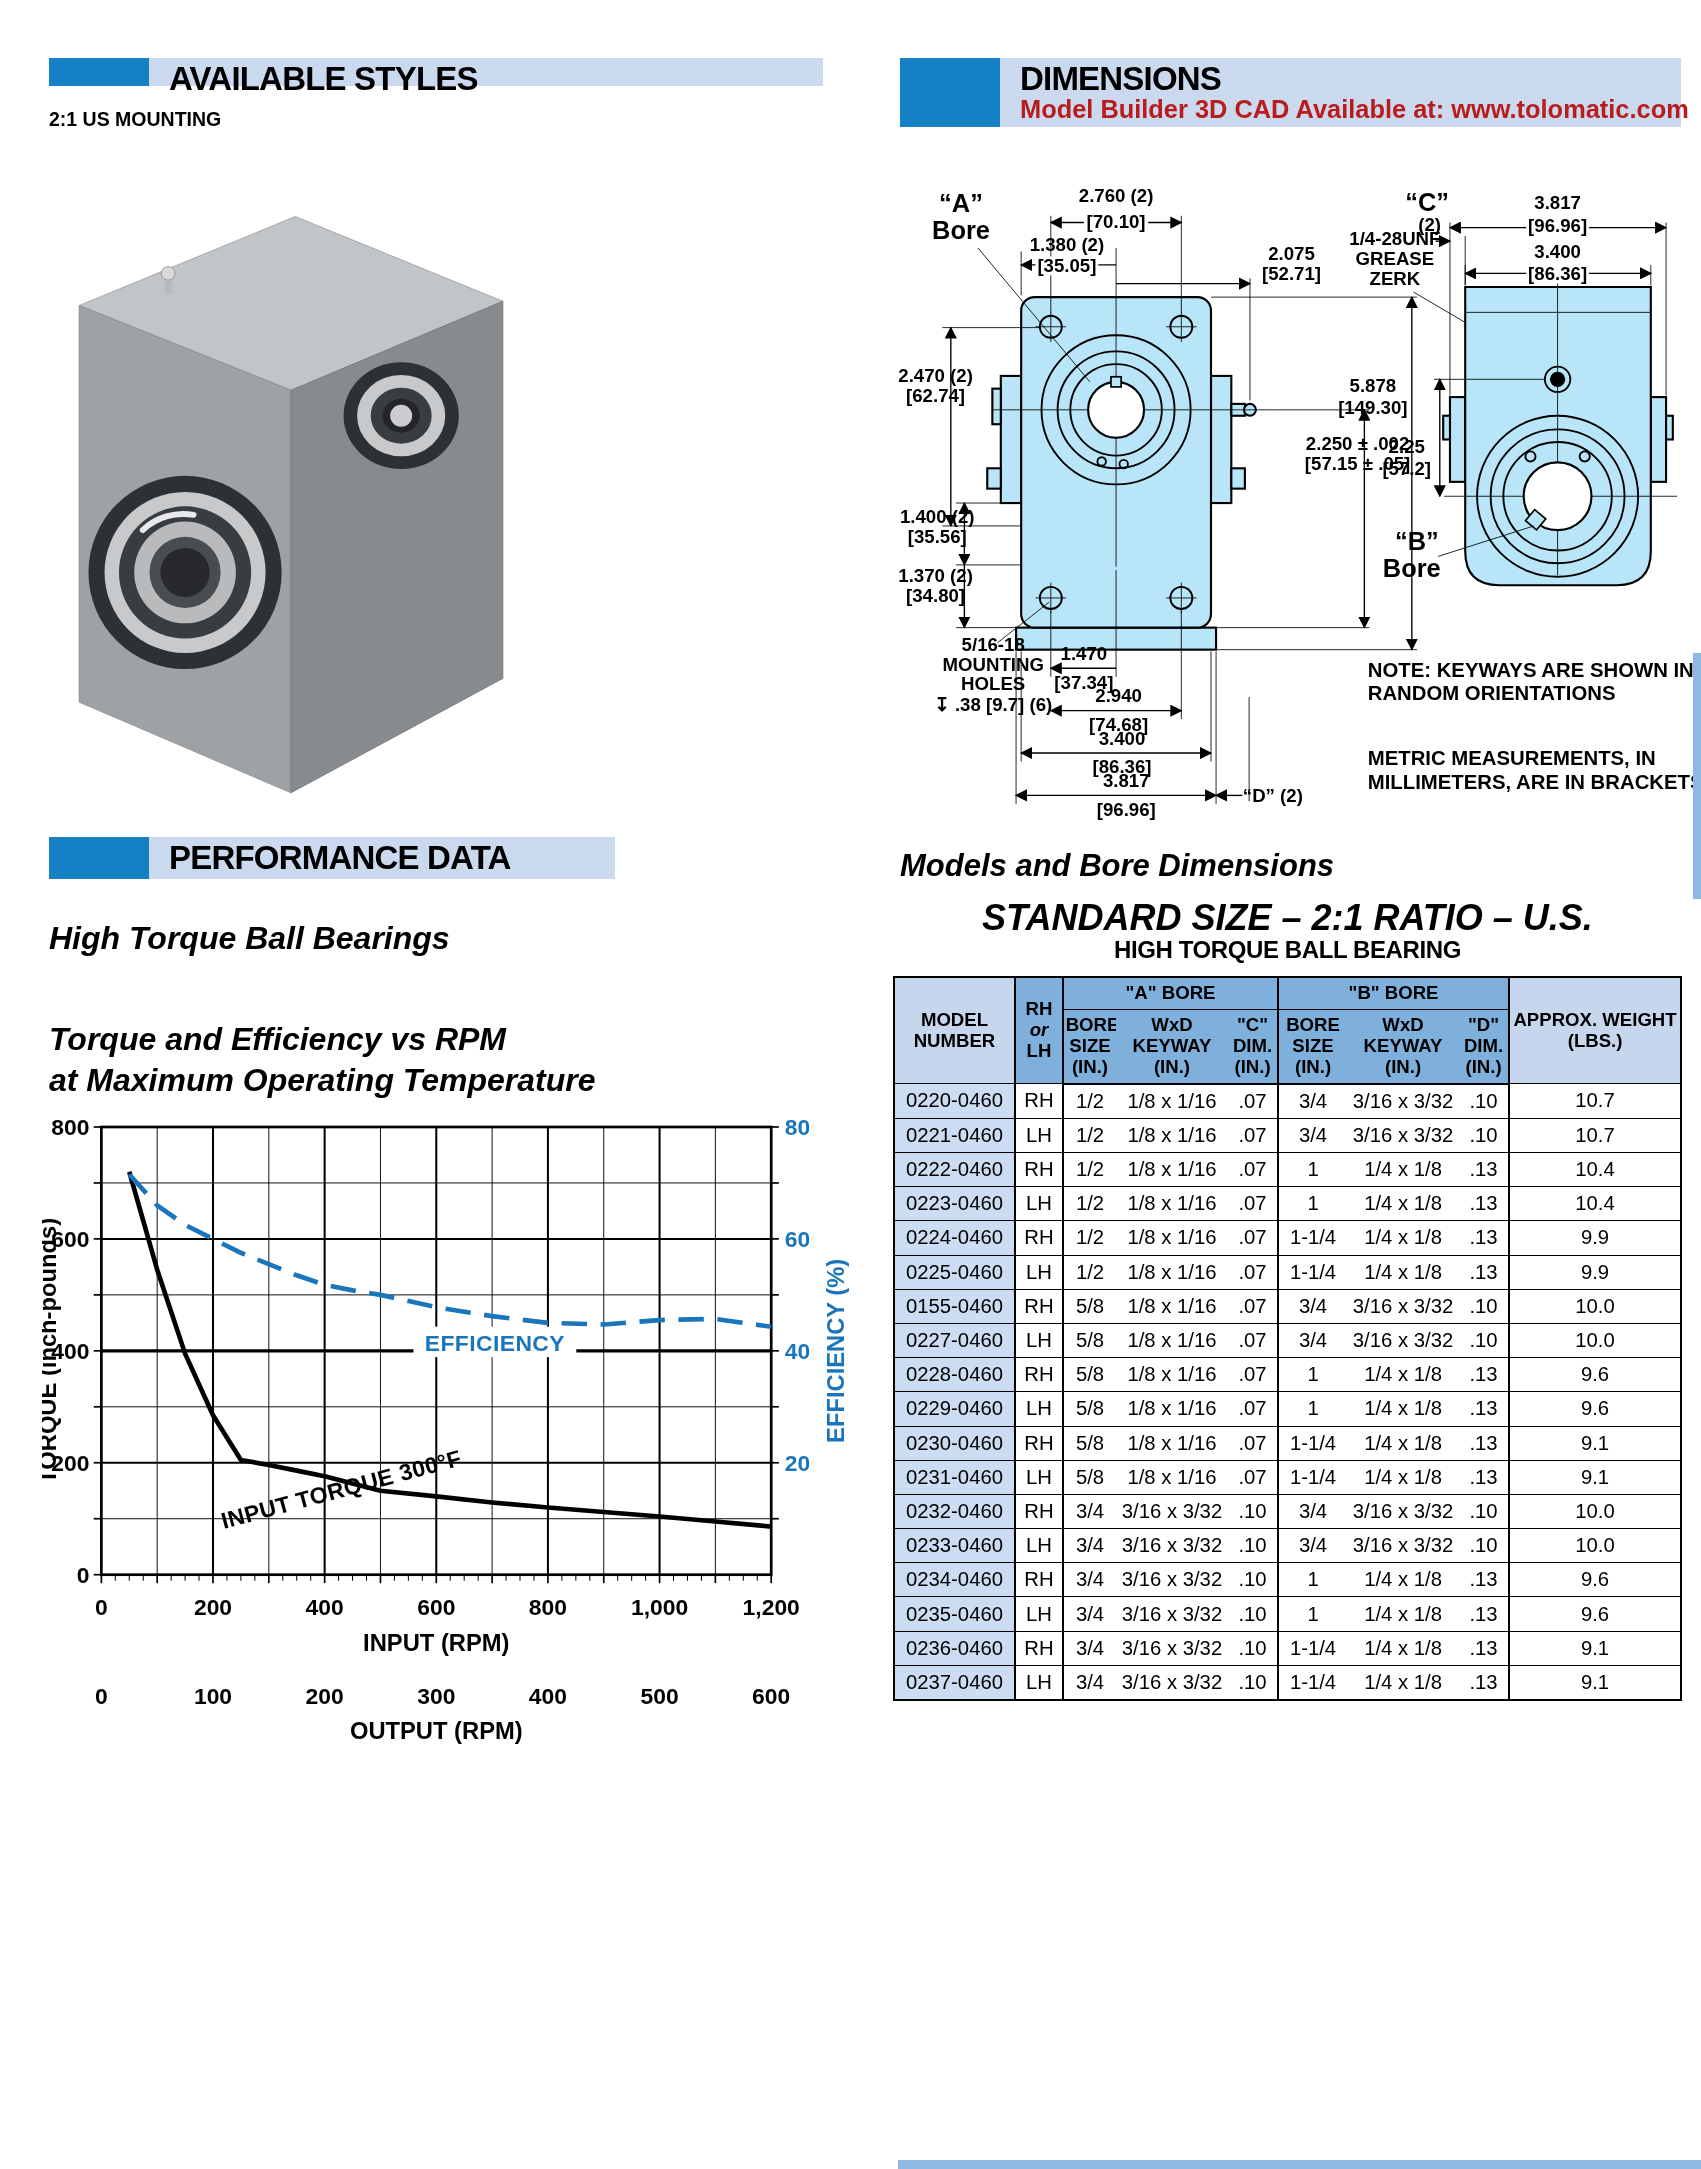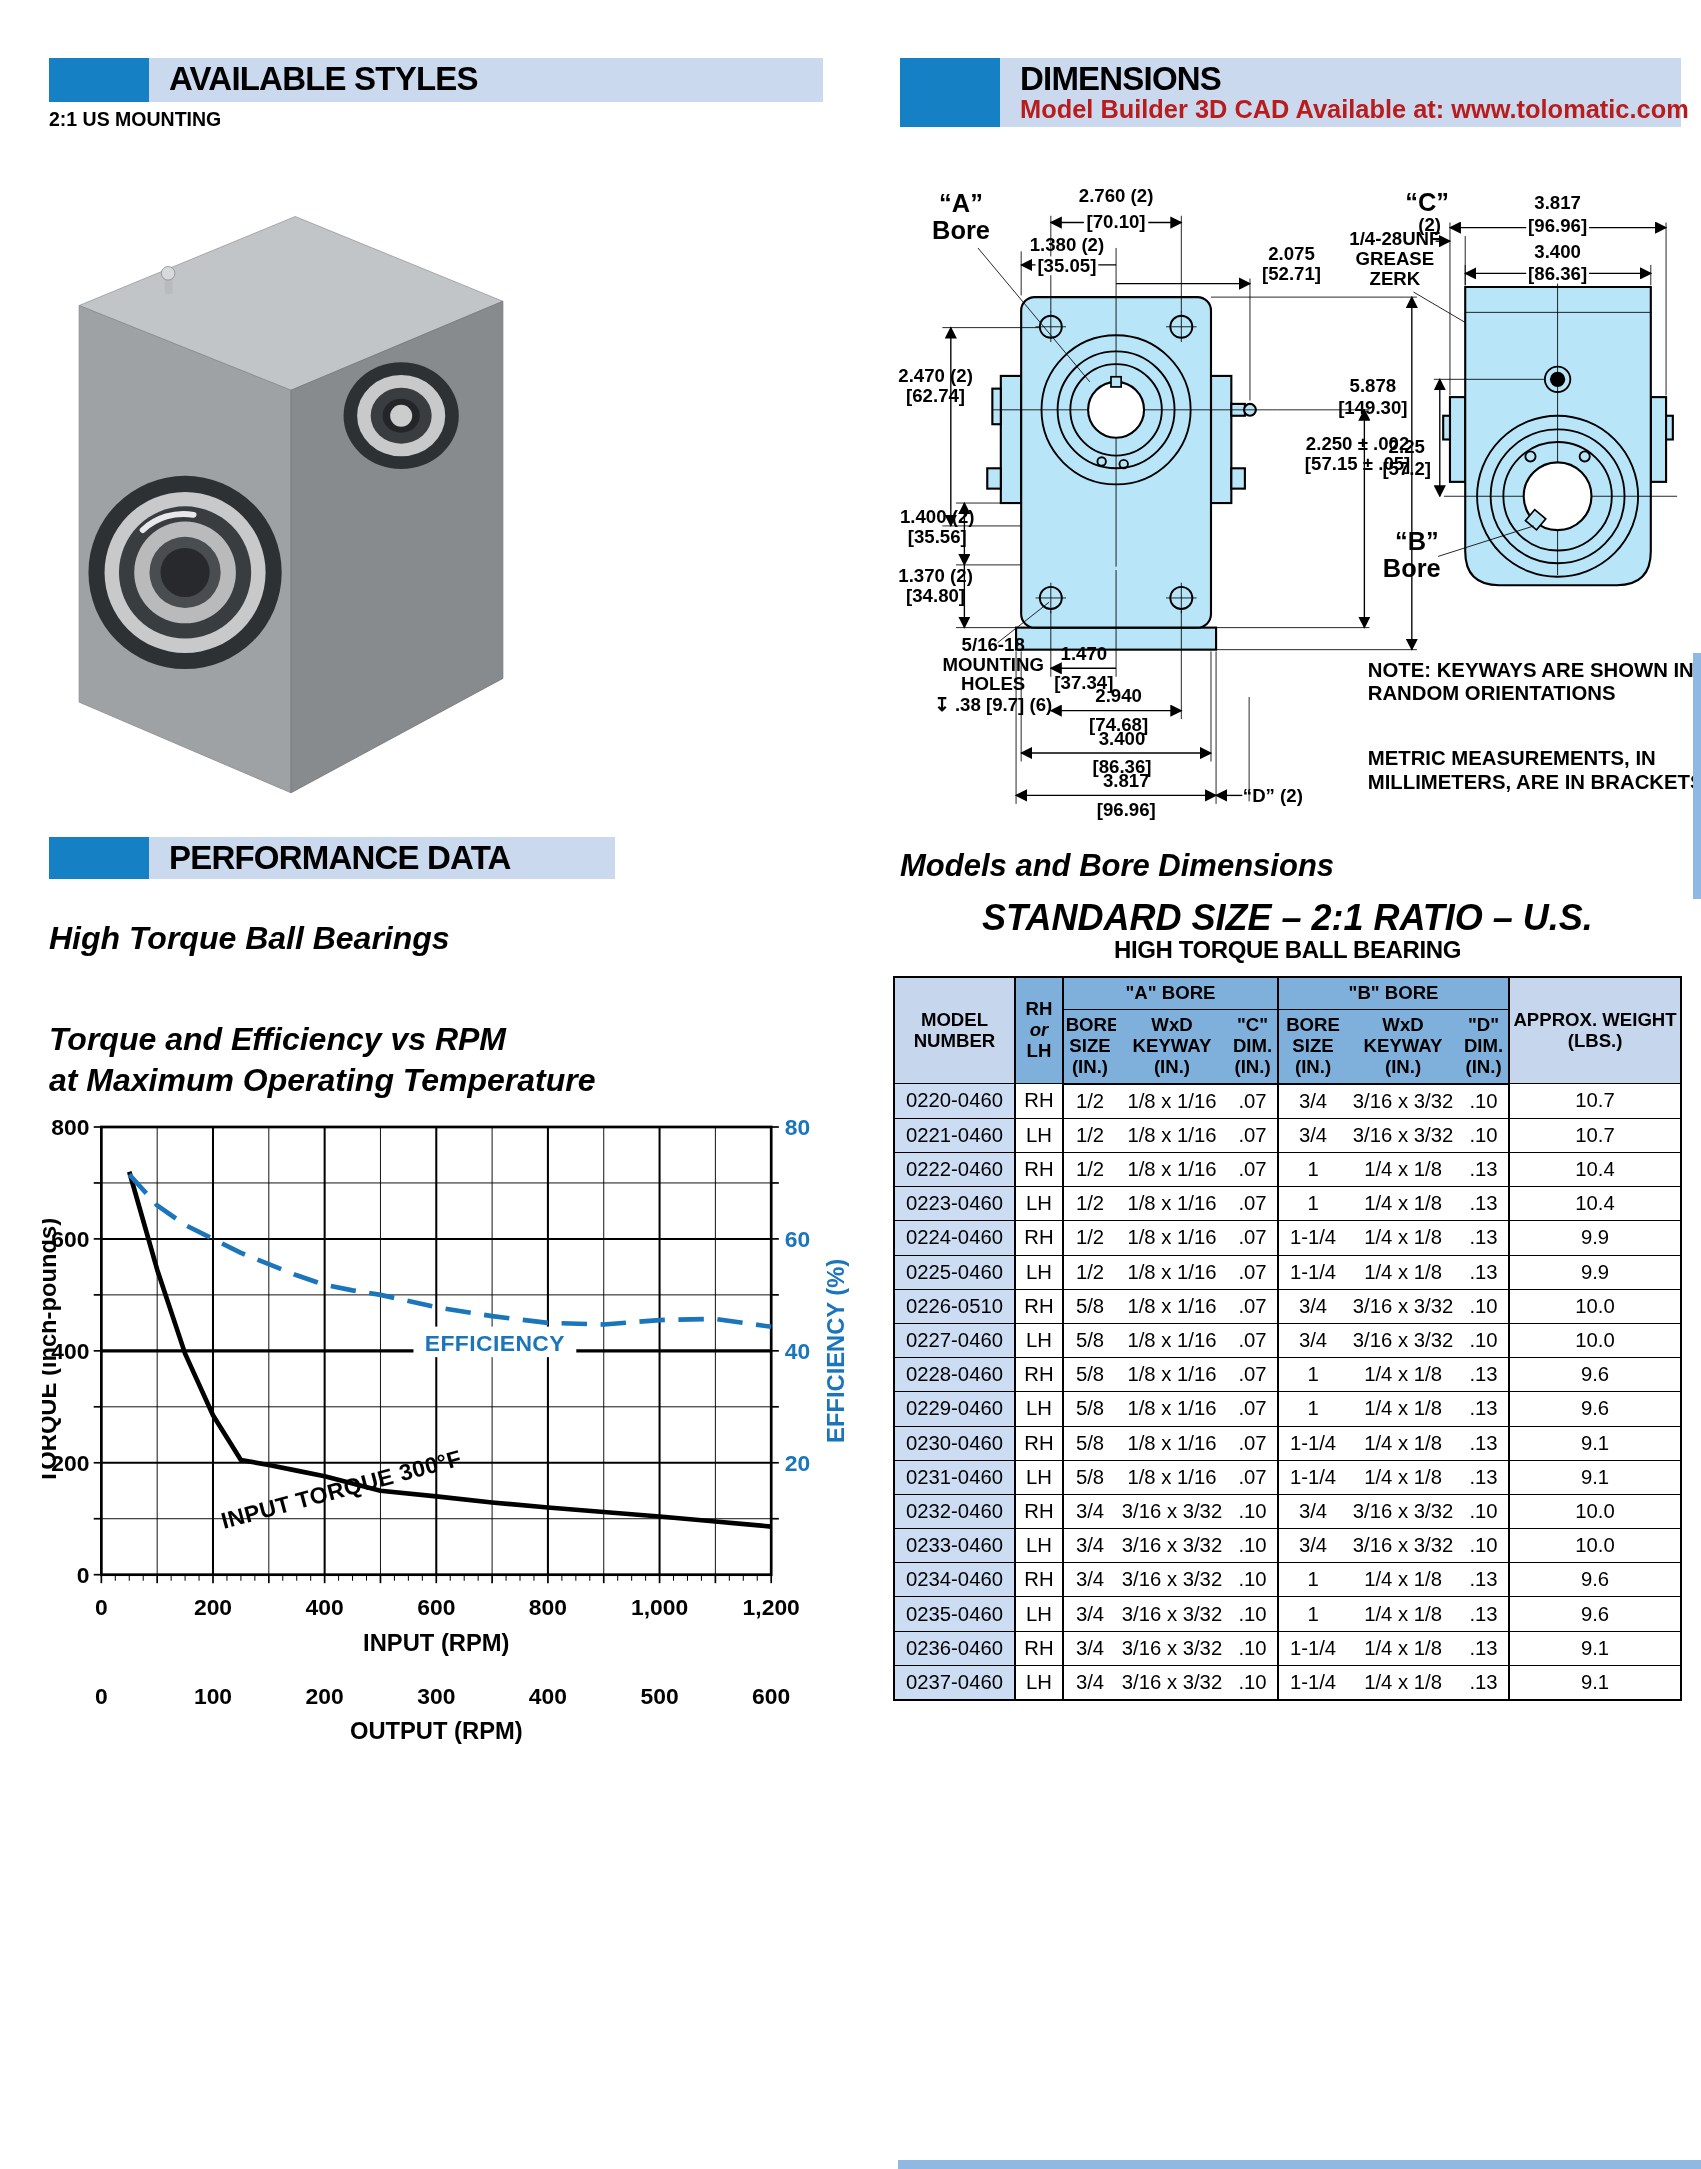--- a/index.html
+++ b/index.html
@@ -41,21 +41,21 @@
   text.dimbig{font:bold 30px "Liberation Sans",sans-serif;text-anchor:middle;}
   text.note{font:bold 24px "Liberation Sans",sans-serif;text-anchor:start;}
   .start{text-anchor:start;} .end{text-anchor:end;}
   .edge{position:absolute;background:#8FB9E2;}
 </style>
 </head>
 <body>
 
 <div id="page">
 
-  <div class="band" style="left:49px;top:58px;width:774px;height:44px;">
+  <div class="band" style="left:49px;top:58px;width:774px;height:28px;">
     <div class="band-square"></div>
     <div class="band-title" style="line-height:42px;">AVAILABLE STYLES</div>
   </div>
   <div class="abs caption" style="left:49px;top:108px;">2:1 US MOUNTING</div>
 
   <svg class="abs" style="left:41px;top:136px;" width="500" height="678" viewBox="0 0 590 800">
     <polygon points="300,95 545,195 295,300 45,200" fill="#c2c5c7" stroke="#9b9ea1" stroke-width="1"></polygon>
     <polygon points="45,200 295,300 295,775 45,668" fill="#9fa2a5" stroke="#8a8d90" stroke-width="1"></polygon>
     <polygon points="295,300 545,195 545,640 295,775" fill="#888b8e" stroke="#76797c" stroke-width="1"></polygon>
     <g>
@@ -505,21 +505,21 @@
           <td class="bl">LH</td>
           <td class="bl">1/2</td>
           <td>1/8 x 1/16</td>
           <td>.07</td>
           <td class="bl">1-1/4</td>
           <td>1/4 x 1/8</td>
           <td>.13</td>
           <td class="bl">9.9</td>
         </tr>
         <tr>
-          <td class="c-model">0226-0510</td>
+          <td class="c-model">0155-0460</td>
           <td class="bl">RH</td>
           <td class="bl">5/8</td>
           <td>1/8 x 1/16</td>
           <td>.07</td>
           <td class="bl">3/4</td>
           <td>3/16 x 3/32</td>
           <td>.10</td>
           <td class="bl">10.0</td>
         </tr>
         <tr>

